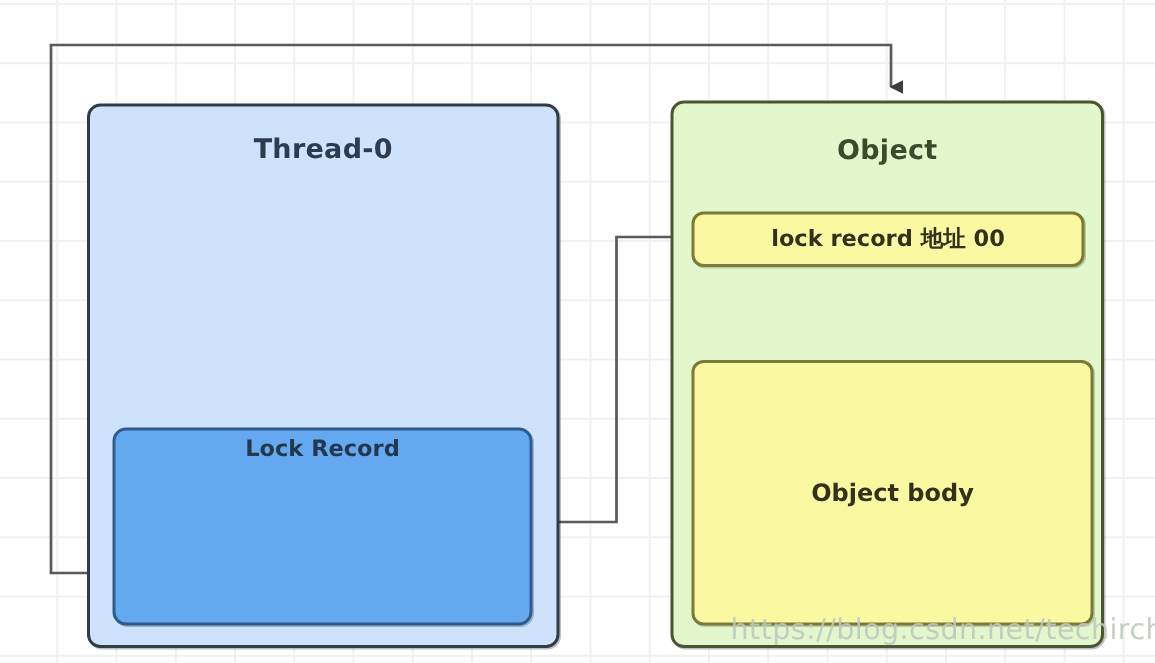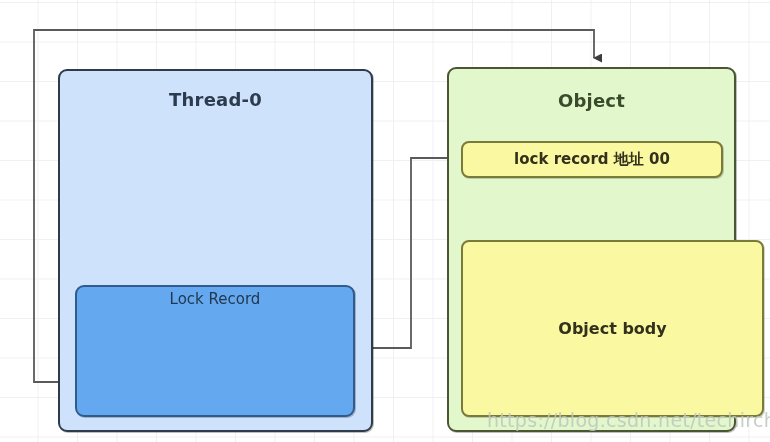--- a/index.html
+++ b/index.html
@@ -83,21 +83,21 @@
     background: #64a8ef;
     border: 2.5px solid #2f5c8d;
     border-radius: 9px;
     display: flex;
     flex-direction: column;
     align-items: center;
     box-shadow: 1px 1px 0 rgba(0,0,0,0.22);
   }
   .lock-record-title {
     font-size: 15px;
-    font-weight: normal;
+    font-weight: bold;
     color: #23384f;
     margin-top: 3px;
     margin-bottom: 2px;
     user-select: none;
   }
 
   
   .field {
     position: absolute;
     box-sizing: border-box;
@@ -136,21 +136,21 @@
   }
   .field-klassword {
     left: 461px;
     top: 193px;
     width: 262px;
     height: 37px;
   }
   .field-objectbody {
     left: 461px;
     top: 240px;
-    width: 303px;
+    width: 268px;
     height: 177px;
     font-size: 16px;
   }
 
   
   #connectors {
     position: absolute;
     left: 0;
     top: 0;
     width: 770px;

